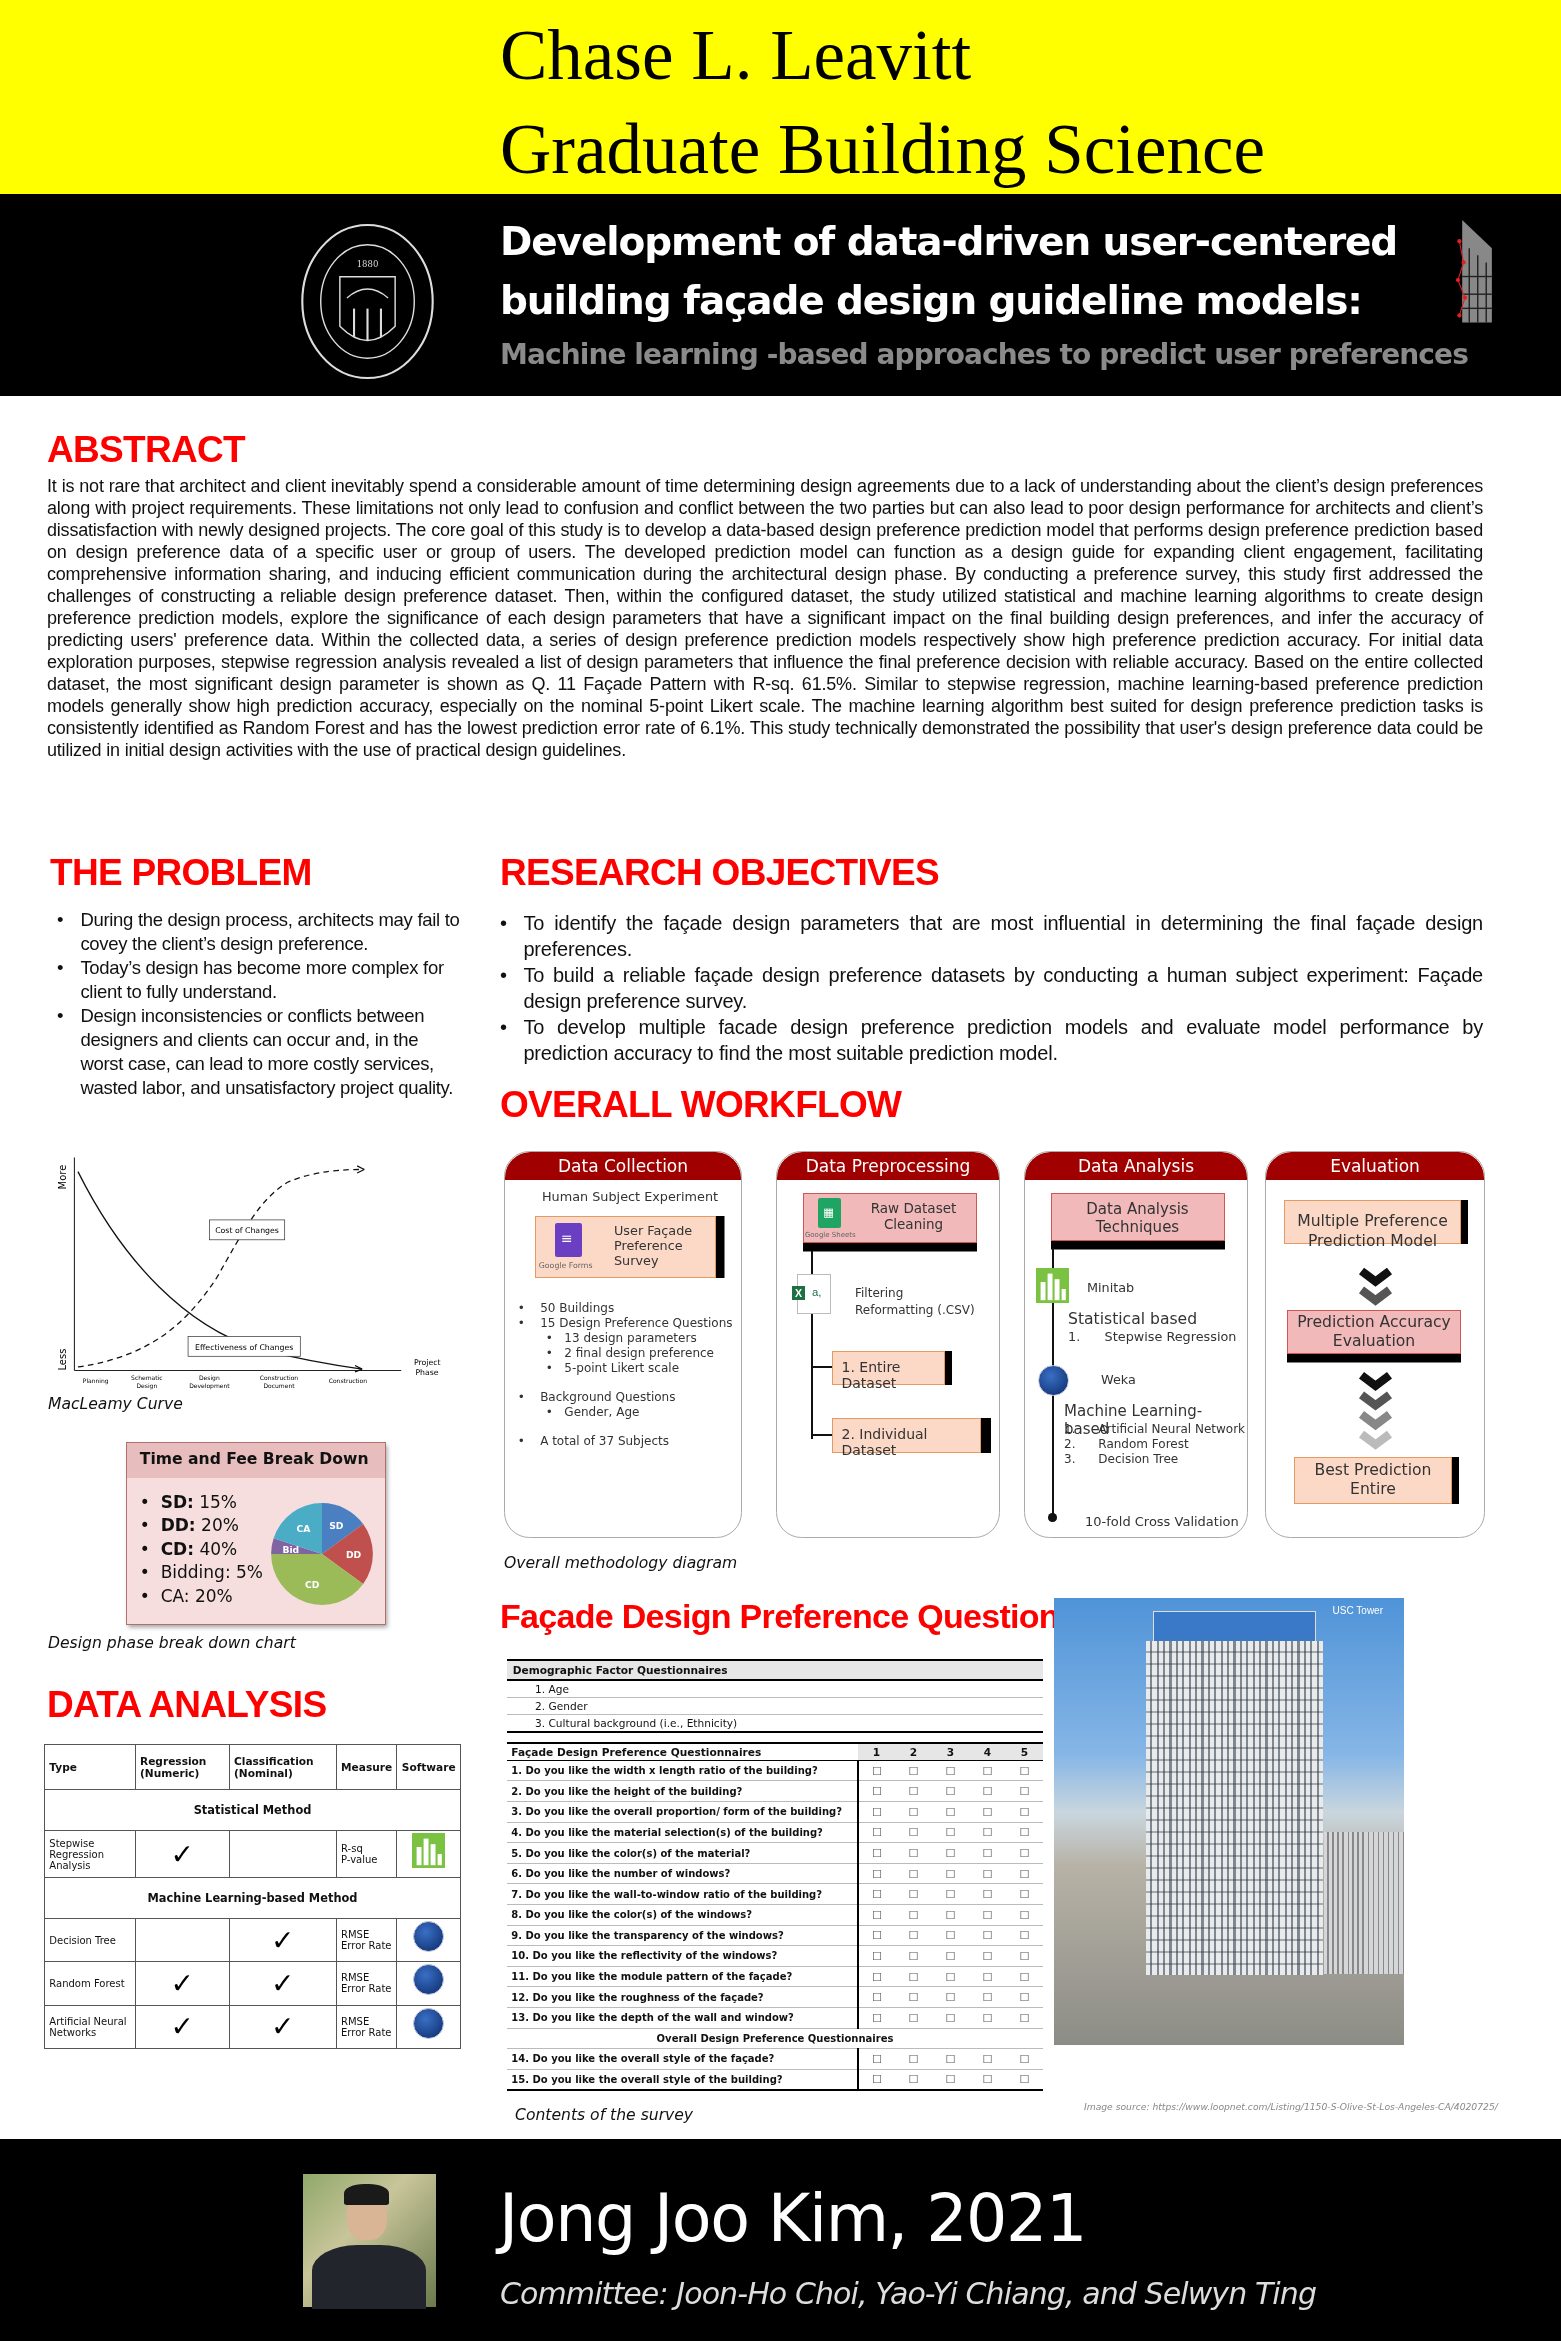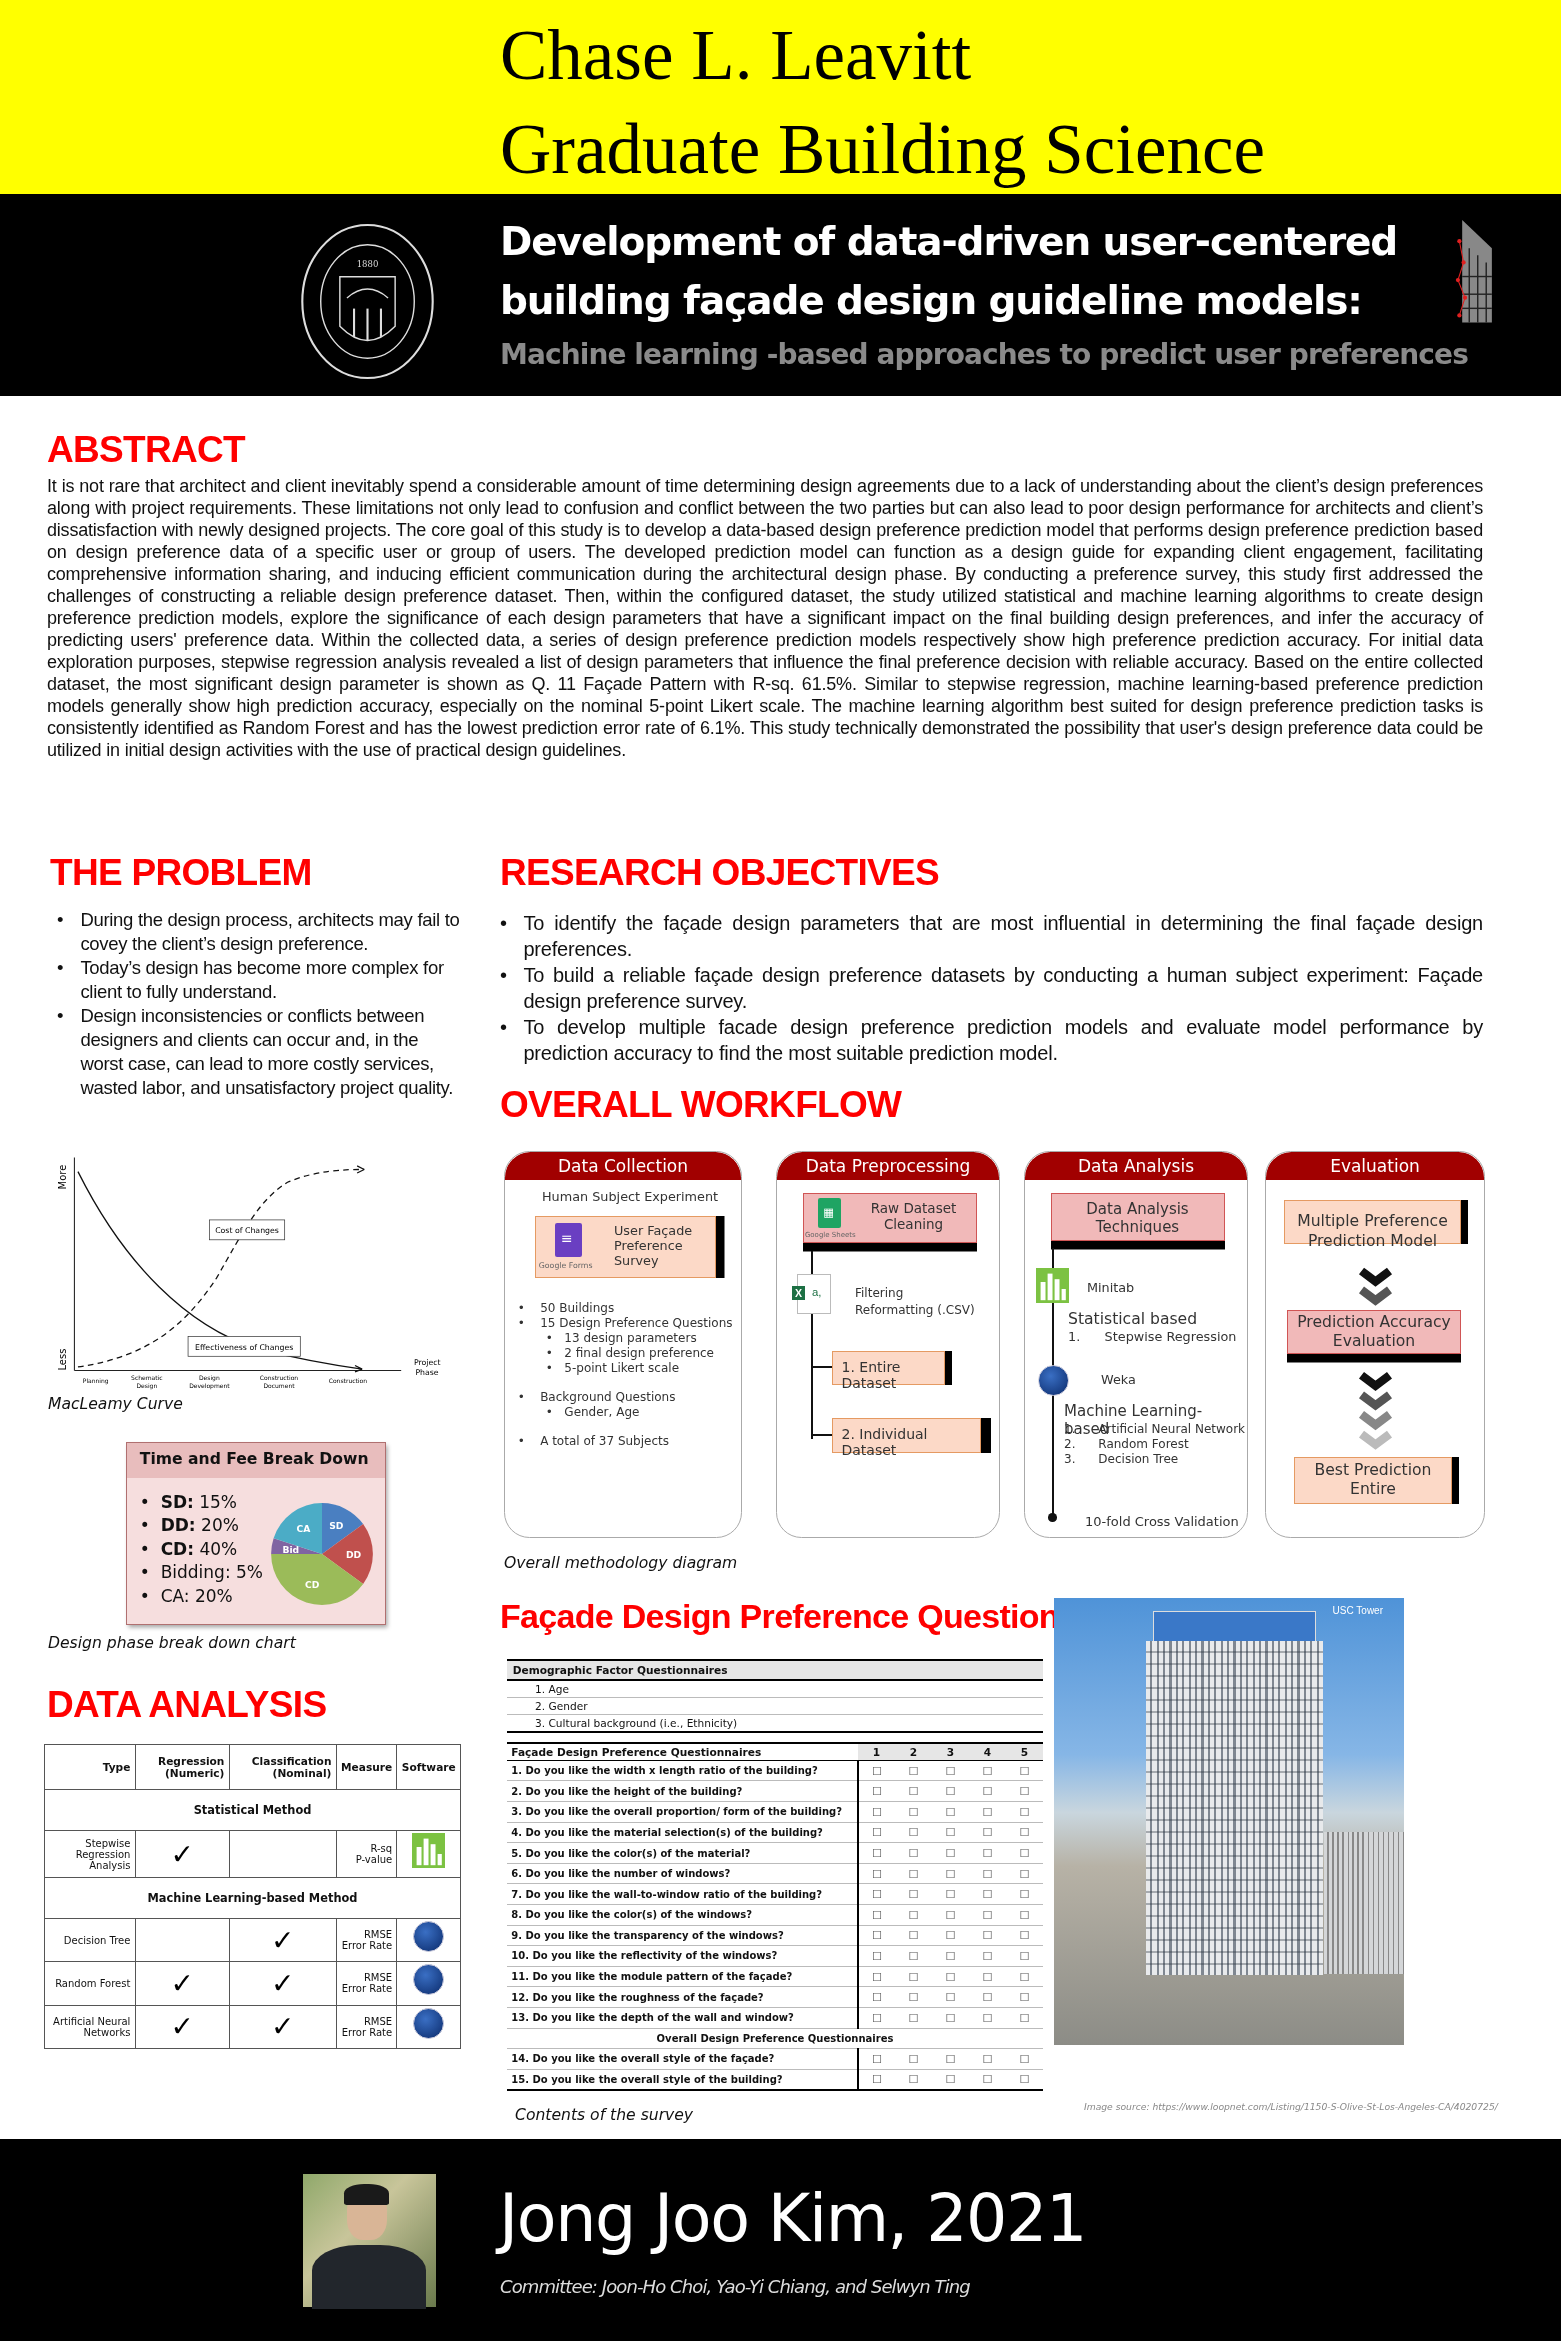--- a/index.html
+++ b/index.html
@@ -30,21 +30,21 @@
 #mac-cap,#pie-cap,#wf-cap,#survey-cap{font-style:italic;font-size:15.6px;font-family:"DejaVu Sans",sans-serif}
 #mac-cap{left:48px;top:1395px}
 #piebox{left:126px;top:1442px;width:260px;height:183px;background:#f6dede;border:1.4px solid #b07070;box-shadow:2.1px 2.8px 4.3px rgba(0,0,0,.35)}
 #piebox .ph{height:35px;background:#e8bdbd;padding:7px 12.8px;font-weight:bold;font-size:15.6px;font-family:"DejaVu Sans",sans-serif}
 #piebox ul{position:absolute;left:12.8px;top:48px;font-size:17px;line-height:23.4px;font-family:"DejaVu Sans",sans-serif}
 #piebox li{list-style:none}
 #pie{position:absolute;left:142px;top:58px;width:106px;height:106px}
 #pie-cap{left:48px;top:1634px}
 #da-h{left:47px;top:1686px}
 #datable{left:44px;top:1744px;width:417px;border-collapse:collapse;font-family:"DejaVu Sans",sans-serif}
-#datable td,#datable th{border:0.7px solid #555;font-size:10px;padding:2.1px 4.3px;text-align:right;vertical-align:middle}
+#datable td,#datable th{border:0.7px solid #555;font-size:10px;padding:2.1px 4.3px;text-align:left;vertical-align:middle}
 #datable th{font-size:10.6px;height:45px}
 #datable .sec{text-align:center;font-weight:bold;font-size:11.4px;height:41px}
 #datable tr.r td{height:43px}
 #datable .chk{text-align:center;font-size:28px;font-weight:bold;color:#000}
 .minitab{display:inline-block;width:33px;height:35px;background:#7cc242;position:relative}
 .weka{display:inline-block;width:31px;height:31px;border-radius:50%;background:radial-gradient(circle at 40% 35%,#3a6fc4,#0a2a6a);border:1.4px solid #ccd}
 .wfcard{position:absolute;top:1151px;height:387px;border:1.4px solid #aaa;border-radius:25.5px;background:#fff;overflow:hidden}
 .wfcard .cap{height:28px;background:#a10000;color:#fff;text-align:center;font-size:17px;padding-top:4.3px;border-radius:25.5px 25.5px 0 0;font-family:"DejaVu Sans",sans-serif}
 .wfcard .in{position:absolute;font-family:"DejaVu Sans",sans-serif;font-size:12.8px;color:#333}
 .pbox{position:absolute;background:#fcd9c7;border:1.4px solid #e59a62;font-family:"DejaVu Sans",sans-serif;color:#333;text-align:center;box-shadow:7px 0 0 #000}
@@ -70,21 +70,21 @@
 #tower2{position:absolute;left:270px;top:234px;width:106px;height:142px;background:repeating-linear-gradient(90deg,#d4d6d8 0 3.5px,#888 3.5px 5px)}
 #tower3{position:absolute;left:376px;top:220px;width:57px;height:128px;background:#77716a}
 #photo-label{position:absolute;right:21px;top:7px;color:#fff;font-size:10px}
 #credit{left:1084px;top:2101px;font-style:italic;color:#888;font-size:9.2px;font-family:"DejaVu Sans",sans-serif}
 #bottom{left:0;top:2139px;width:1561px;height:203px;background:#000}
 #portrait{left:303px;top:2174px;width:133px;height:133px;background:linear-gradient(135deg,#8fa86a,#c8c59a 40%,#6a7a4c)}
 #portrait .head{position:absolute;left:44px;top:15.6px;width:40px;height:50px;border-radius:40%;background:#d9b596}
 #portrait .hair{position:absolute;left:41px;top:10px;width:45px;height:21px;border-radius:45% 45% 10% 10%;background:#1a1a1a}
 #portrait .body{position:absolute;left:8.5px;top:71px;width:114px;height:64px;border-radius:40% 40% 0 0;background:#22262c}
 #author{left:499px;top:2186px;color:#fff;font-family:"DejaVu Sans",sans-serif;font-size:65px;letter-spacing:-1.4px;line-height:1}
-#committee{left:500px;top:2276px;color:#ddd;font-family:"DejaVu Sans",sans-serif;font-style:italic;font-size:18px;letter-spacing:-0.9px}
+#committee{left:500px;top:2276px;color:#ddd;font-family:"DejaVu Sans",sans-serif;font-style:italic;font-size:30px;letter-spacing:-0.9px}
 </style>
 </head>
 <body>
 
 <div id="topband" class="abs">
   <div class="l1">Chase L. Leavitt</div>
   <div class="l2">Graduate Building Science</div>
 </div>
 <div id="titleband" class="abs"></div>
 <svg id="seal" class="abs" viewBox="0 0 198 230">

